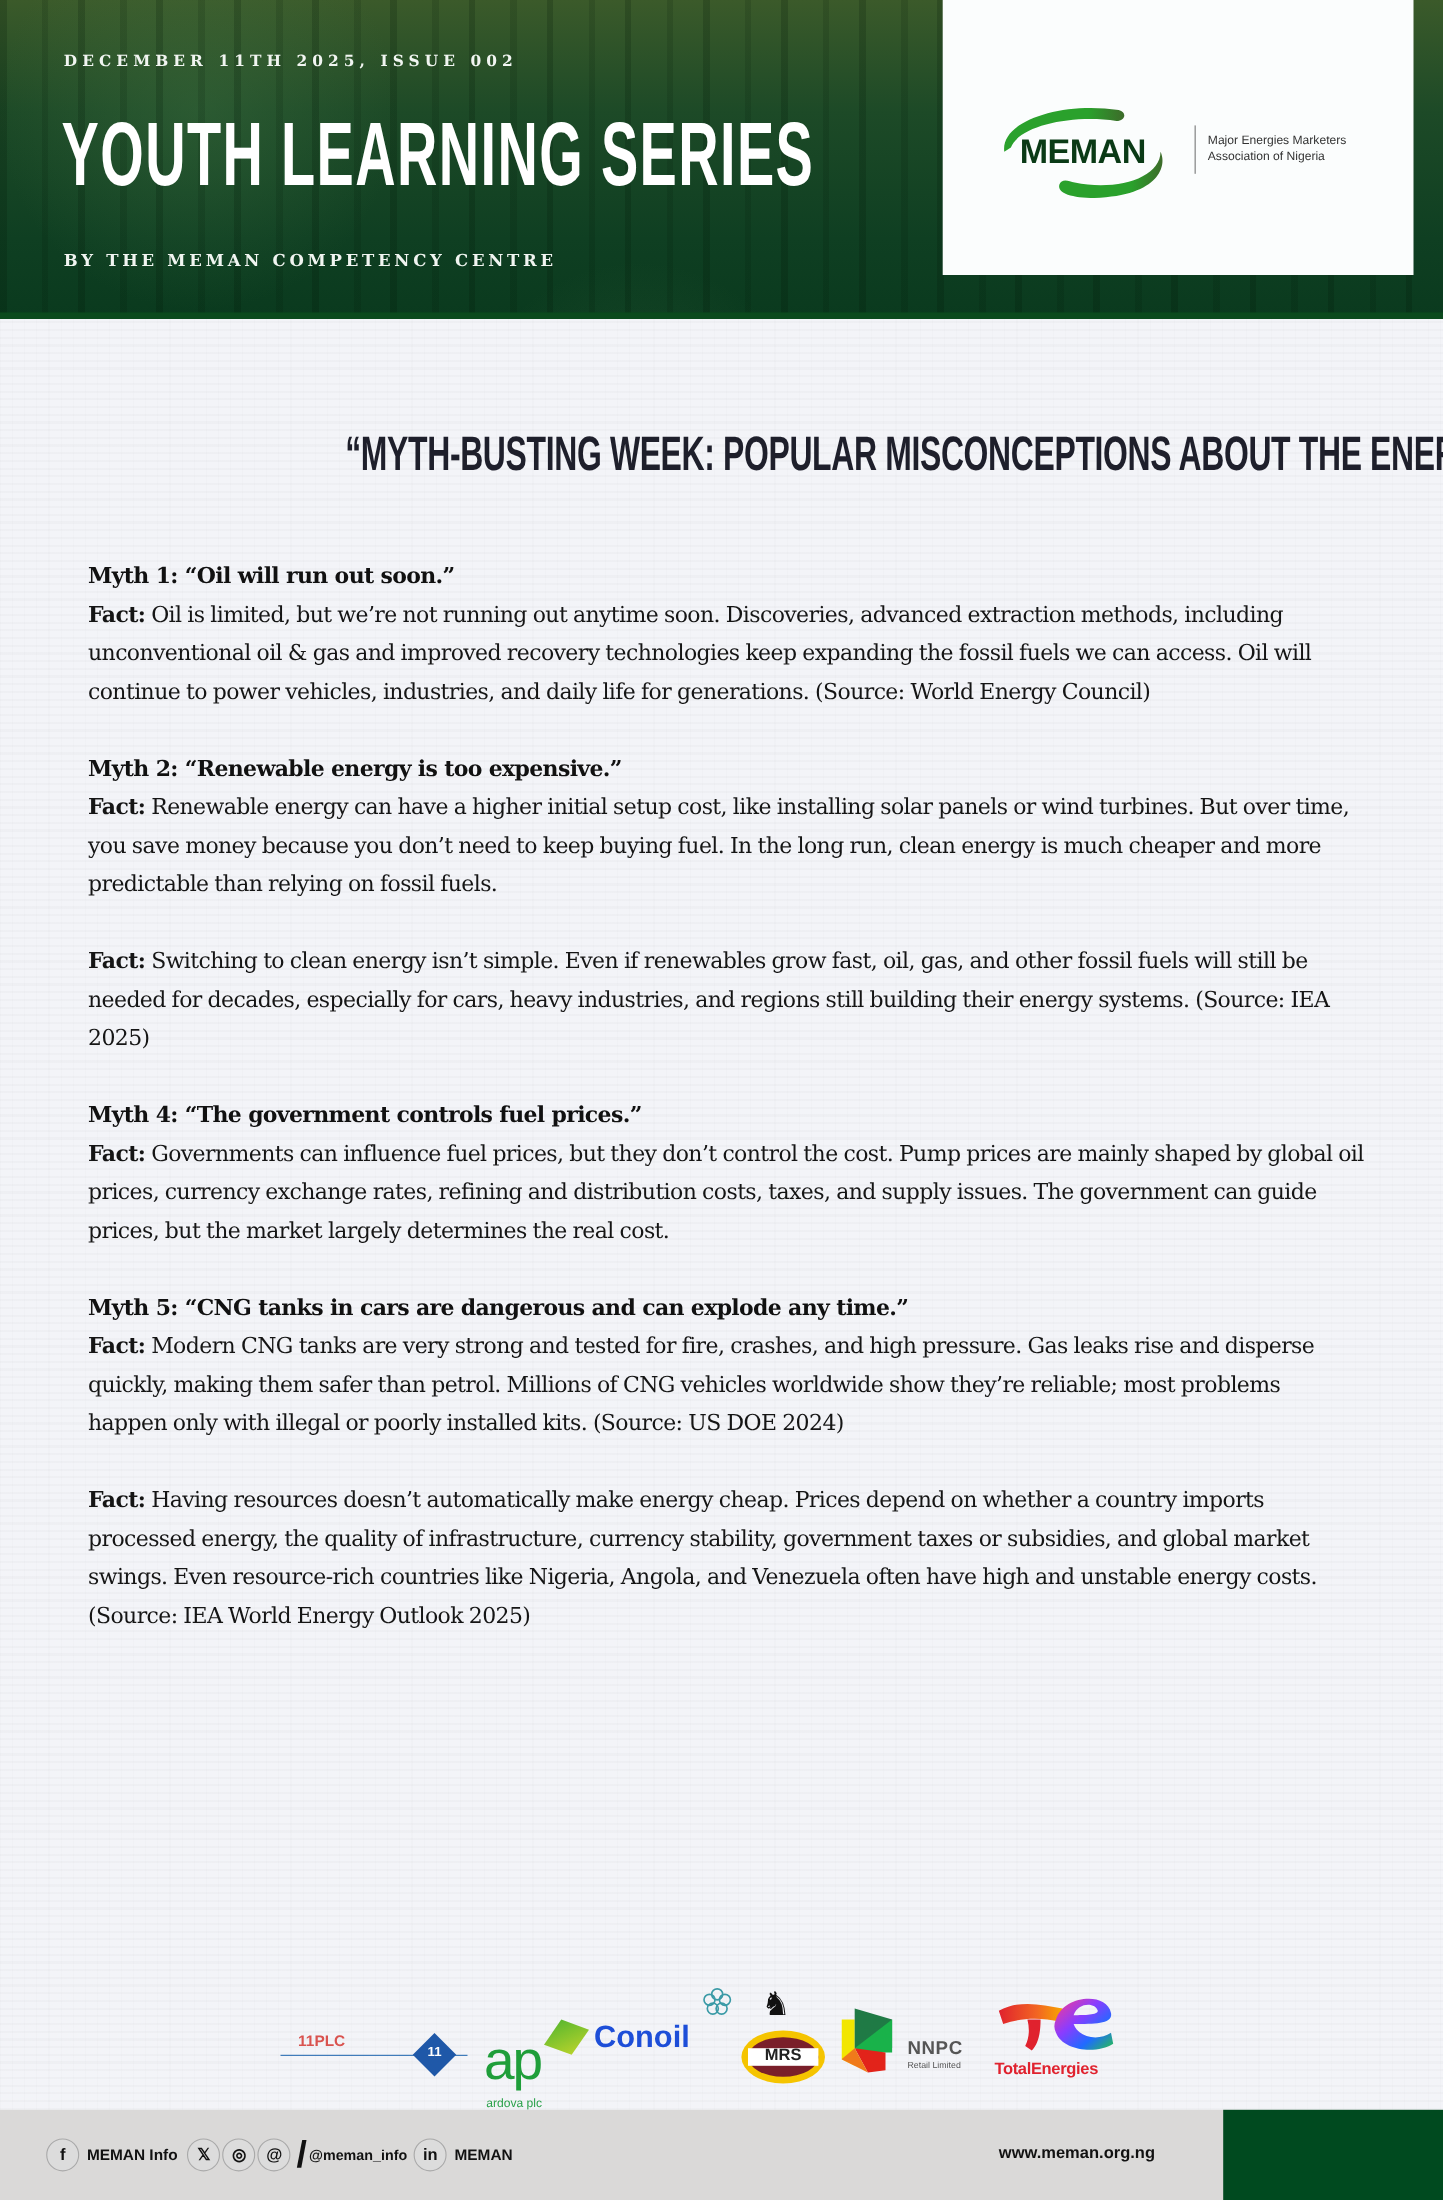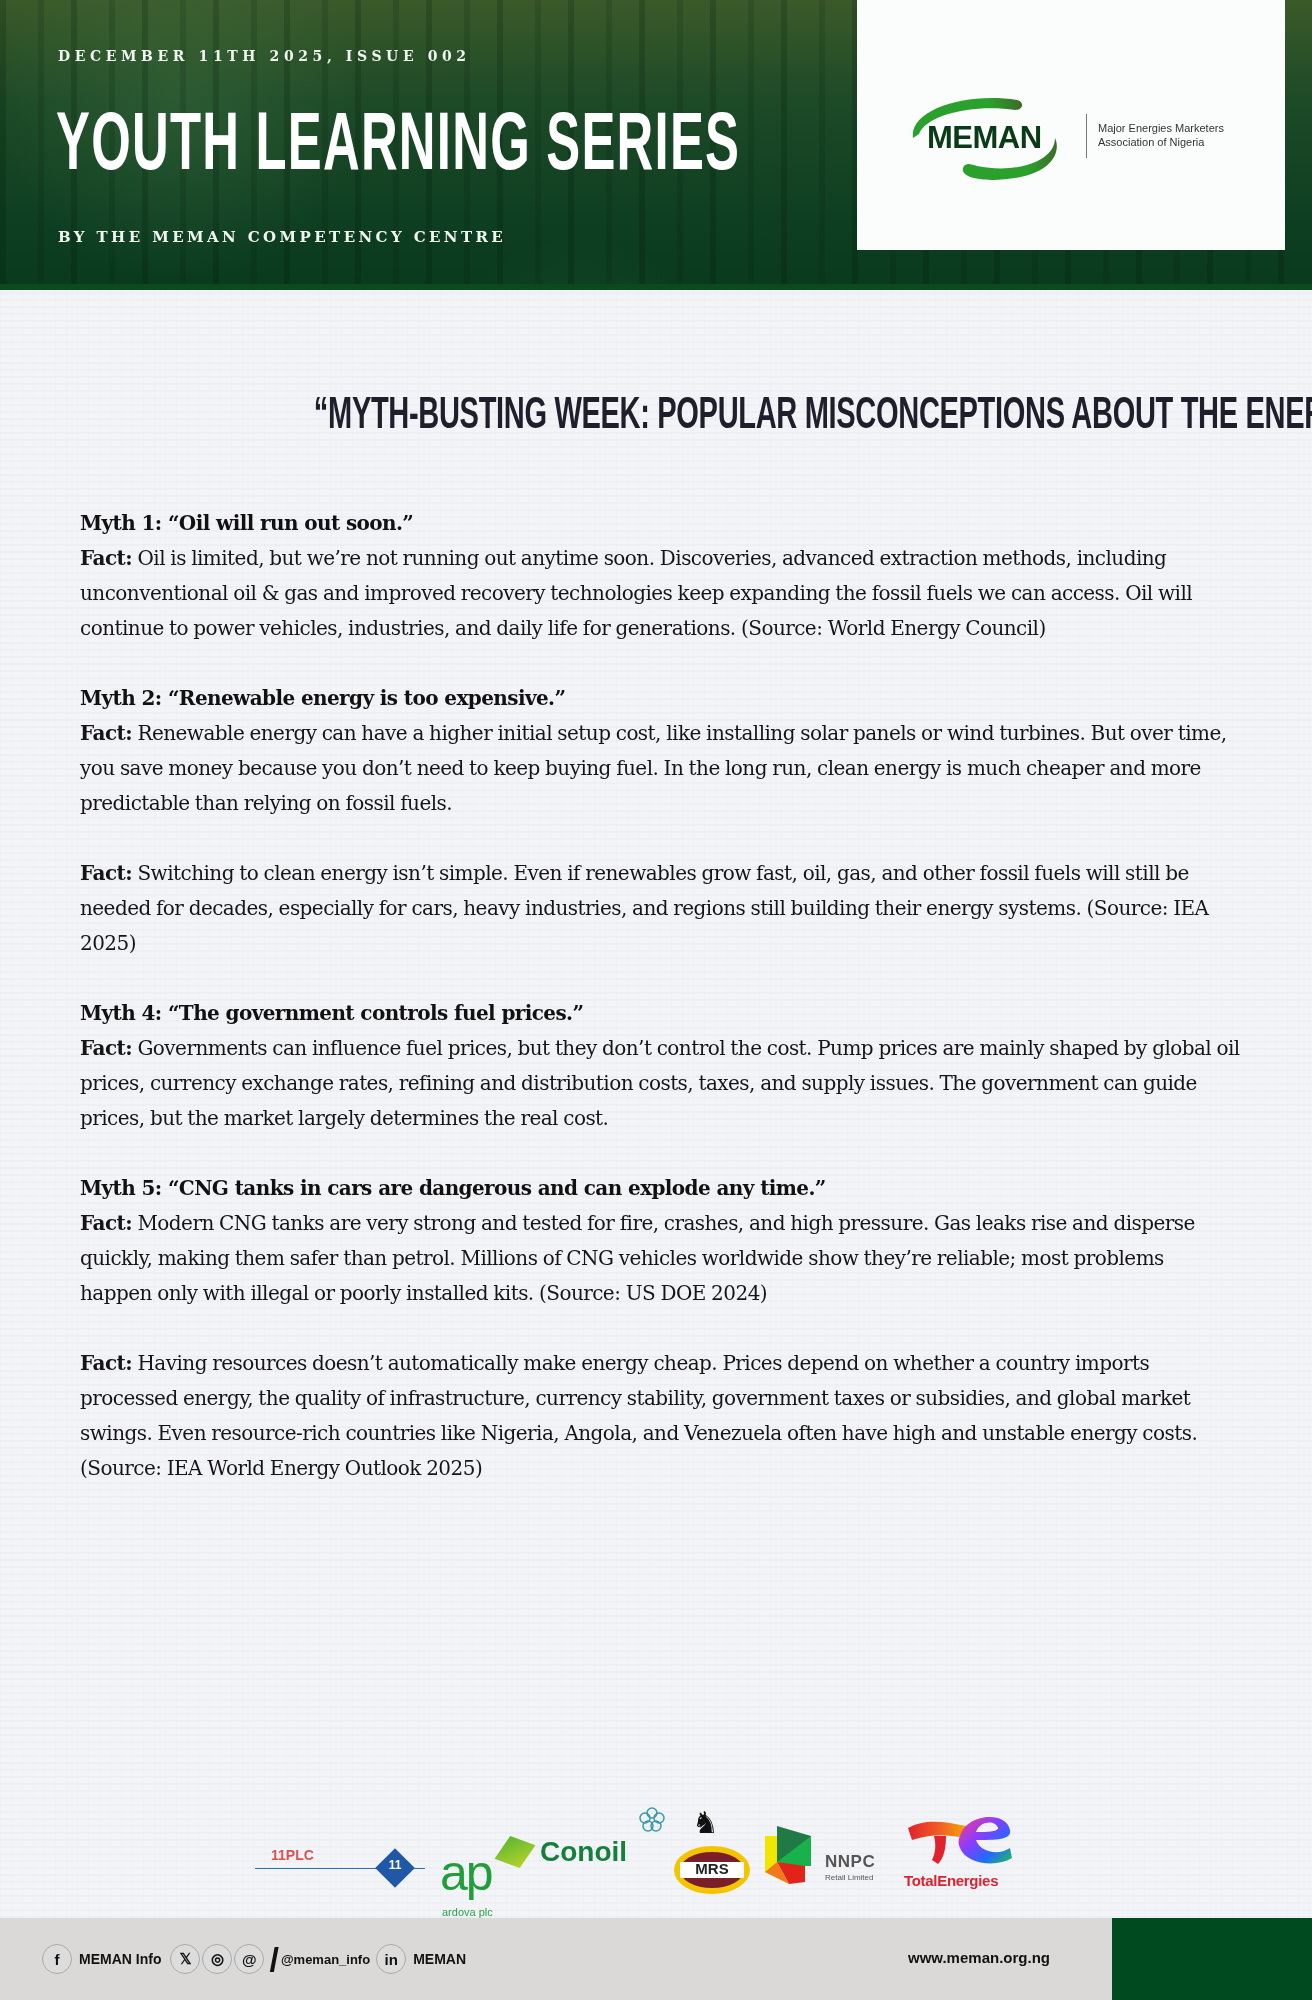--- a/index.html
+++ b/index.html
@@ -113,21 +113,21 @@
   .p11 .txt { position: absolute; left: 16px; top: 3px; font-family: "Liberation Sans", sans-serif; font-weight: bold; font-size: 14px; color: #d9534f; }
   .p11 .line { position: absolute; left: 0; top: 24px; width: 170px; height: 1px; background: #2d6fb5; }
   .p11 .diamond { position: absolute; left: 126px; top: 10px; width: 28px; height: 28px; background: #1f58a8; transform: rotate(45deg); }
   .p11 .dnum { position: absolute; left: 129px; top: 14px; width: 22px; text-align: center; font-family: "Liberation Sans", sans-serif; font-weight: bold; font-size: 12px; color: #fff; }
 
   .pardova { position: absolute; left: 440px; top: 8px; width: 95px; height: 85px; margin-top: 30px; }
   .pardova .ap { position: absolute; left: 0; top: 10px; font-family: "Liberation Sans", sans-serif; font-size: 50px; line-height: 50px; color: #1f9e3a; letter-spacing: -2px; }
   .pardova .sub { position: absolute; left: 2px; top: 68px; font-family: "Liberation Sans", sans-serif; font-size: 11px; color: #2aa14a; }
   .pardova .kite { position: absolute; left: 60px; top: 2px; width: 30px; height: 24px; background: linear-gradient(135deg, #5cb82e, #b5d22b); transform: skewX(-20deg) rotate(18deg); }
 
-  .pconoil { position: absolute; left: 540px; top: 36px; font-family: "Liberation Sans", sans-serif; font-weight: bold; font-size: 28px; color: #15803d; }
+  .pconoil { position: absolute; left: 540px; top: 36px; font-family: "Liberation Sans", sans-serif; font-weight: bold; font-size: 28px; color: #1d4ed8; }
   .pconoil-mark { position: absolute; left: 638px; top: 6px; width: 28px; height: 28px; }
 
   .pmrs { position: absolute; left: 672px; top: 8px; width: 80px; height: 84px; }
   .pmrs .horse { position: absolute; left: 20px; top: 0; font-size: 30px; line-height: 30px; color: #111; }
   .pmrs .oval { position: absolute; left: 2px; top: 38px; width: 76px; height: 48px; border-radius: 50%; background: #f5c400; }
   .pmrs .inner { position: absolute; left: 8px; top: 44px; width: 64px; height: 36px; border-radius: 50%; background: #7a1f2a; }
   .pmrs .band { position: absolute; left: 8px; top: 54px; width: 64px; height: 16px; background: #fff; }
   .pmrs .txt { position: absolute; left: 8px; top: 52px; width: 64px; text-align: center; font-family: "Liberation Sans", sans-serif; font-weight: bold; font-size: 15px; color: #222; }
 
   .pnnpc { position: absolute; left: 765px; top: 20px; width: 130px; height: 72px; }

